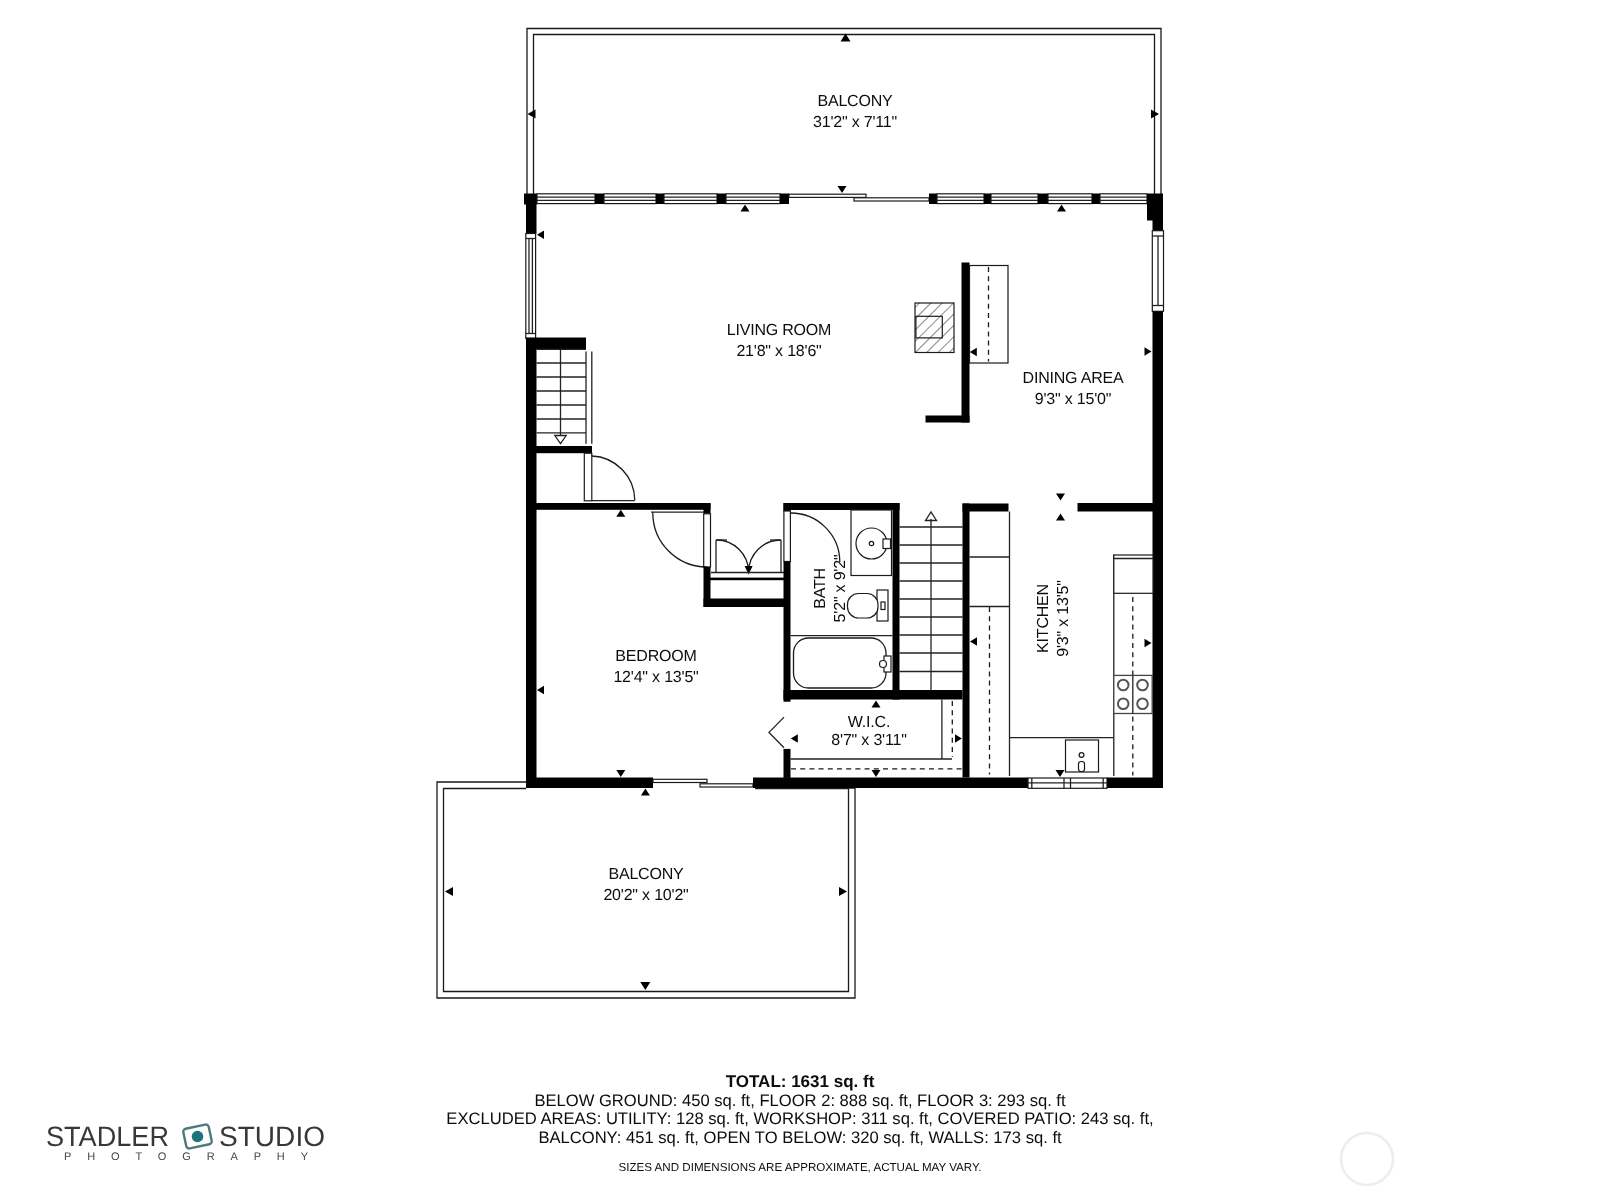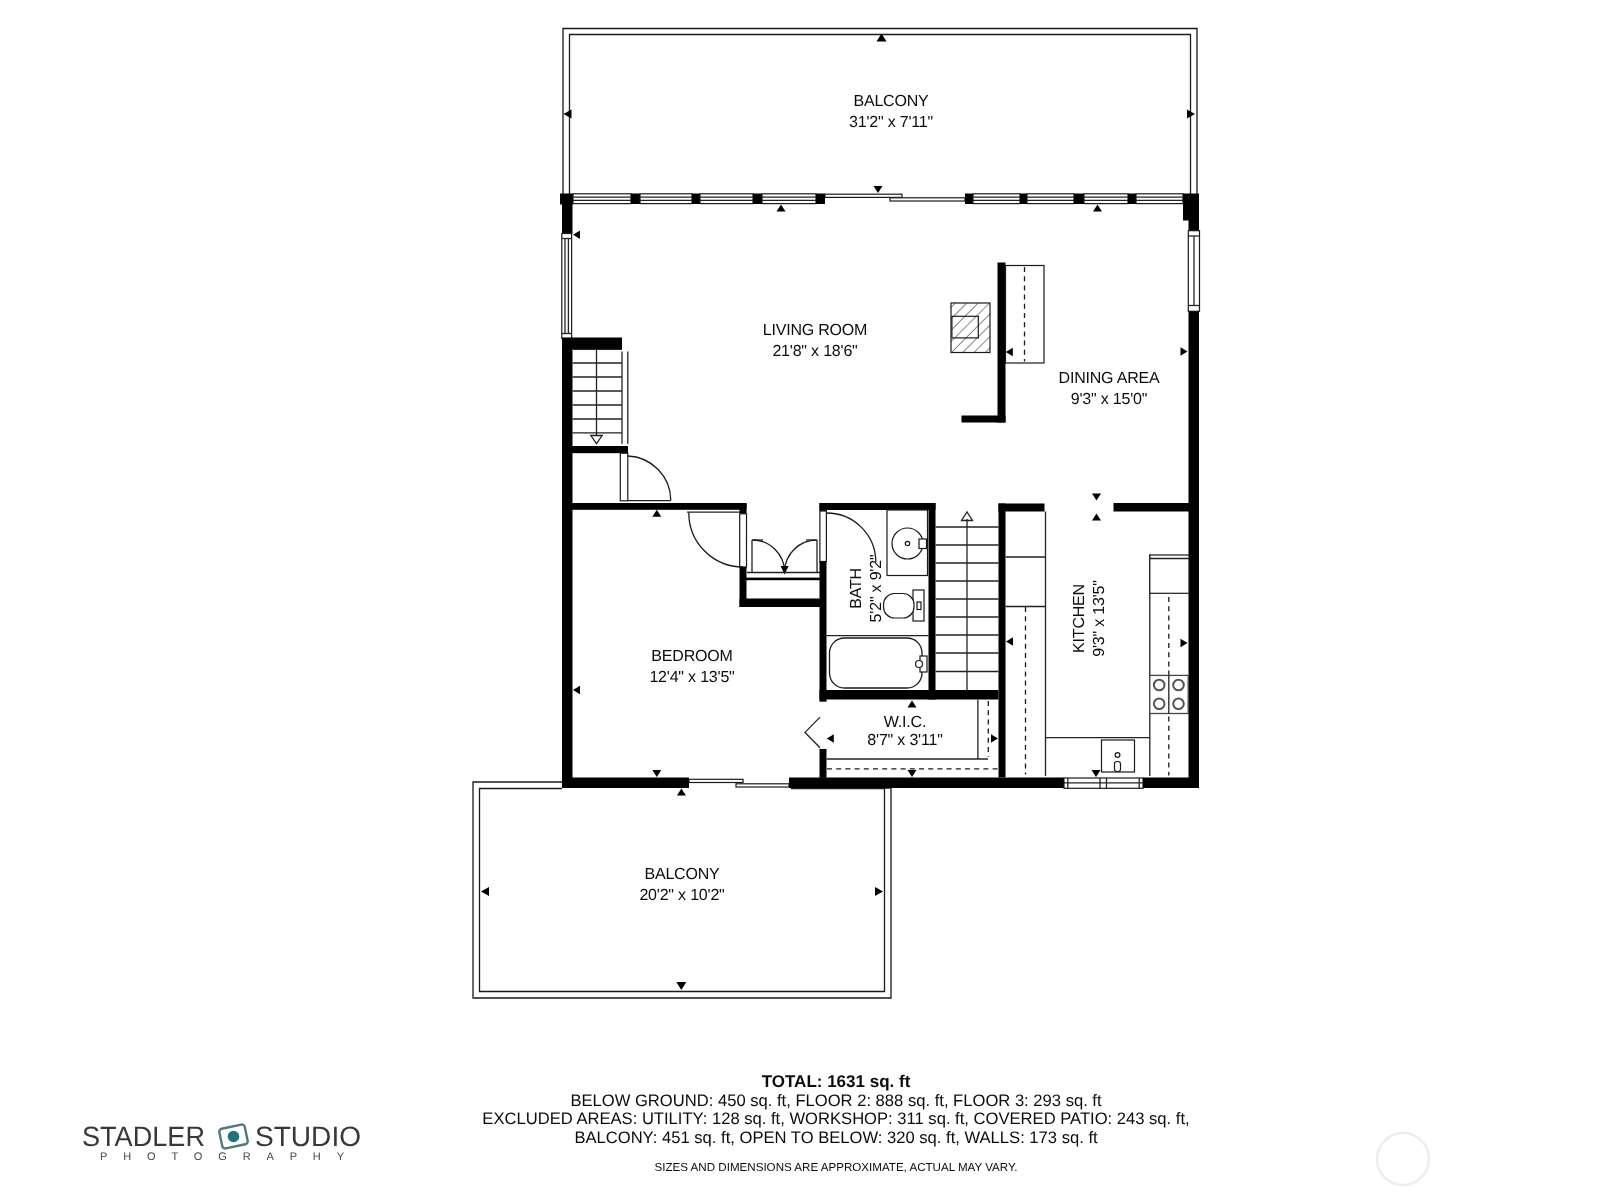--- a/index.html
+++ b/index.html
@@ -1,16 +1,16 @@
 <!DOCTYPE html>
 <html><head>
 <meta charset="utf-8">
 <style>
 html,body{margin:0;padding:0;background:#fff;}
-#wrap{transform:translateZ(0);will-change:transform;padding-left:36px;}
+#wrap{transform:translateZ(0);will-change:transform;}
 svg{display:block;text-rendering:geometricPrecision;opacity:0.999;}
 .w{fill:#000;}
 .ln{stroke:#1a1a1a;stroke-width:1.3;fill:none;}
 .tn{stroke:#222;stroke-width:1.3;fill:none;}
 .wf{fill:#fff;stroke:#1a1a1a;stroke-width:1.2;}
 .dash{stroke:#1a1a1a;stroke-width:1.3;fill:none;stroke-dasharray:5 4.2;}
 .lbl{font:16px "Liberation Sans",sans-serif;fill:#0d0d0d;text-anchor:middle;letter-spacing:-0.2px;}
 .mk{fill:#000;}
 </style>
 </head>

